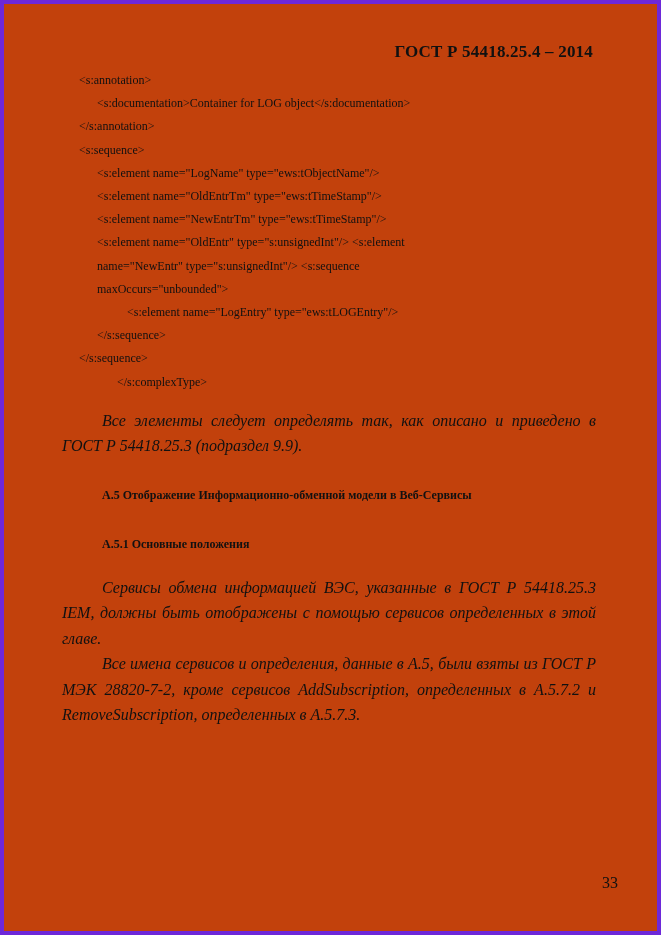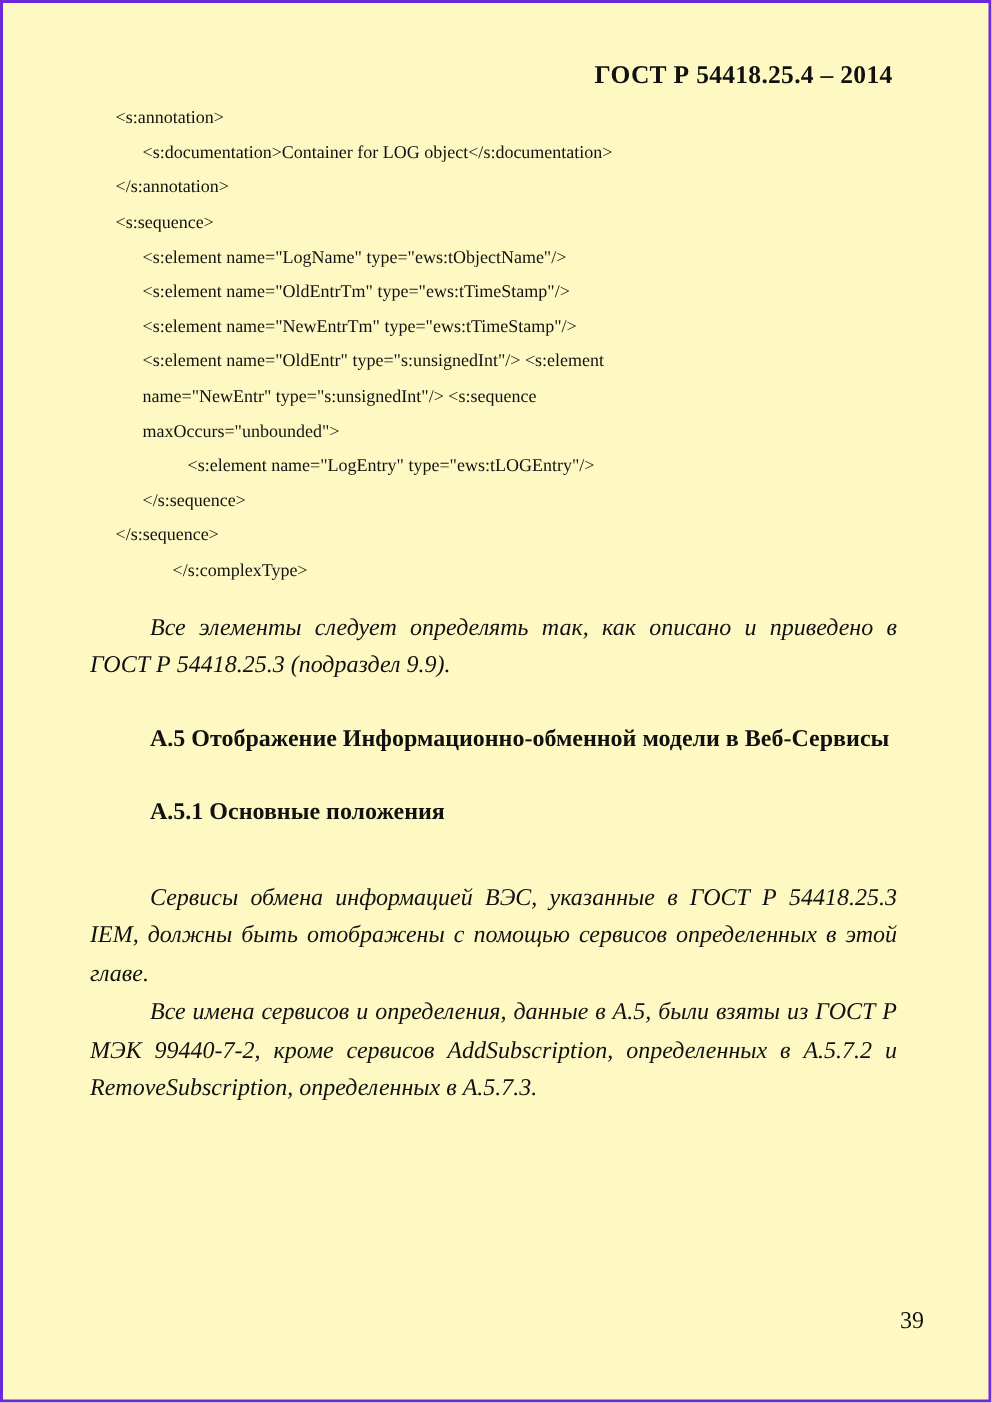--- a/index.html
+++ b/index.html
@@ -5,26 +5,26 @@
   html, body {
     margin: 0;
     padding: 0;
     background: #e8e8e8;
   }
   .page {
     position: relative;
     width: 661px;
     height: 935px;
     margin: 0 auto;
-    background: #fef9c3;
+    background: #c2410c;
     box-sizing: border-box;
     font-family: "Liberation Serif", "DejaVu Serif", serif;
     color: #111111;
     overflow: hidden;
-    border: 2px solid #6d28d9;
+    border: 4px solid #6d28d9;
   }
   .running-header {
     margin-top: 38px;
     margin-right: 64px;
     text-align: right;
     font-weight: bold;
     font-size: 17px;
     line-height: 20px;
     letter-spacing: 0.2px;
   }
@@ -52,32 +52,32 @@
     text-align: justify;
     text-indent: 40px;
     font-style: italic;
   }
   .para-first {
     margin-top: 14px;
   }
   .heading {
     margin: 0;
     font-weight: bold;
-    font-size: 16px;
+    font-size: 12px;
     line-height: 20px;
     padding-left: 40px;
   }
   .heading-a5 {
     margin-top: 26px;
   }
   .heading-a51 {
     margin-top: 29px;
   }
   .para-after-heading {
-    margin-top: 34px;
+    margin-top: 21px;
   }
   .page-number {
     position: absolute;
     top: 870px;
     left: 598px;
     font-size: 16px;
   }
 </style>
 </head>
 <body>
@@ -93,21 +93,21 @@
     <div class="body-text">
 
       <p class="para para-first">Все элементы следует определять так, как описано и приведено в ГОСТ Р 54418.25.3 (подраздел 9.9).</p>
 
       <h2 class="heading heading-a5">А.5 Отображение Информационно-обменной модели в Веб-Сервисы</h2>
 
       <h3 class="heading heading-a51">А.5.1 Основные положения</h3>
 
       <p class="para para-after-heading">Сервисы обмена информацией ВЭС, указанные в ГОСТ Р 54418.25.3 IEM, должны быть отображены с помощью сервисов определенных в этой главе.</p>
 
-      <p class="para">Все имена сервисов и определения, данные в А.5, были взяты из ГОСТ Р МЭК 99440-7-2, кроме сервисов AddSubscription, определенных в А.5.7.2 и RemoveSubscription, определенных в А.5.7.3.</p>
+      <p class="para">Все имена сервисов и определения, данные в А.5, были взяты из ГОСТ Р МЭК 28820-7-2, кроме сервисов AddSubscription, определенных в А.5.7.2 и RemoveSubscription, определенных в А.5.7.3.</p>
 
 
     </div>
   </div>
 
-  <div class="page-number">39</div>
+  <div class="page-number">33</div>
 
 </div>
 
 </body></html>

